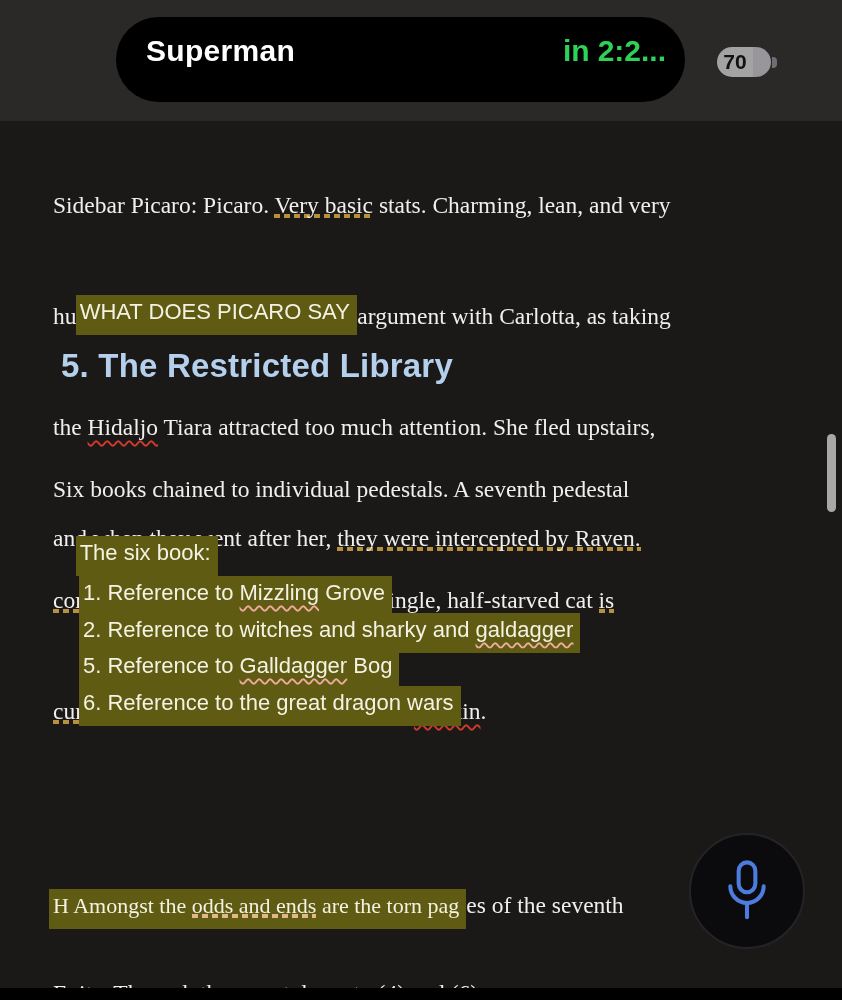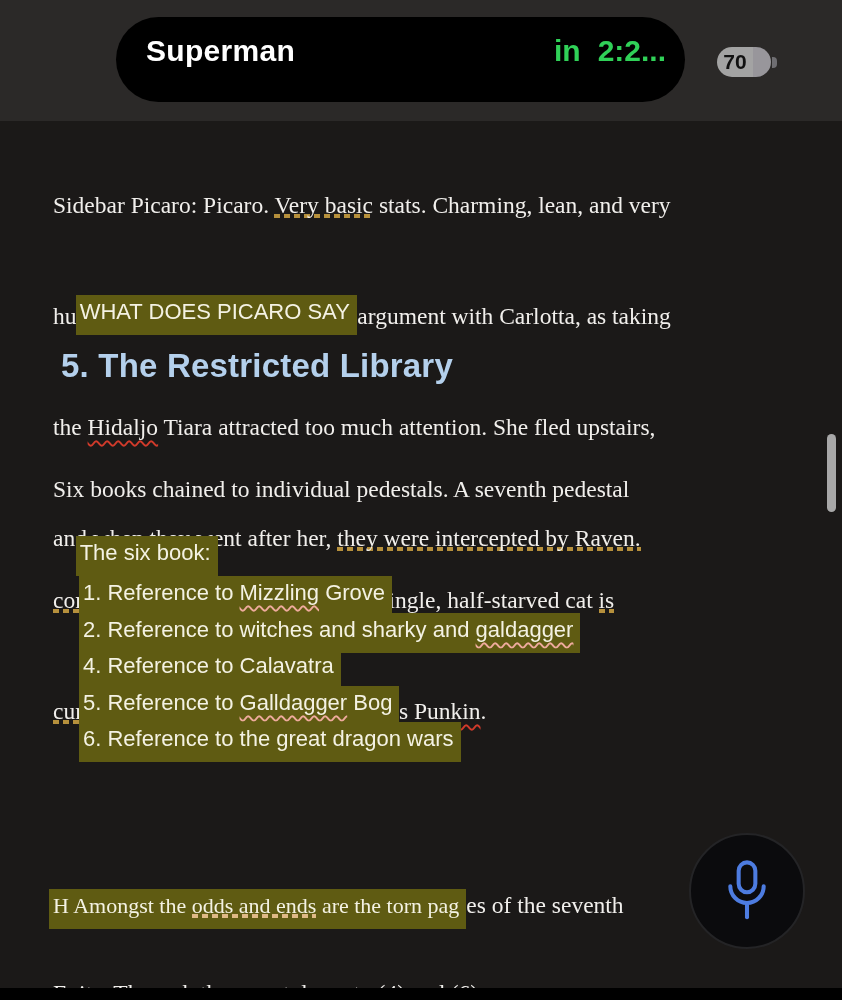--- a/index.html
+++ b/index.html
@@ -5,21 +5,21 @@
   html,body{margin:0;padding:0;}
   body{width:842px;height:1000px;overflow:hidden;background:#1b1918;
        font-family:"Liberation Sans",sans-serif;}
   .screen{position:relative;width:842px;height:1000px;background:#1b1918;overflow:hidden;}
 
   
   .statusband{position:absolute;left:0;top:0;width:842px;height:121px;background:#2b2928;z-index:40;}
   .island{position:absolute;left:116px;top:17px;width:569px;height:85px;border-radius:43px;
           background:#000;display:flex;align-items:center;padding:0 19px 17px 30px;box-sizing:border-box;}
   .island-title{color:#fff;font-size:30px;font-weight:700;letter-spacing:.3px;flex:1;}
-  .island-timer{display:flex;gap:17px;color:#30d158;font-size:30px;font-weight:600;}
+  .island-timer{display:flex;gap:8px;color:#30d158;font-size:30px;font-weight:600;}
   .battery{position:absolute;left:717px;top:47px;width:54px;height:30px;border-radius:15px;
            overflow:hidden;display:flex;}
   .batt-fill{width:36px;background:#a3a3a3;color:#111;font-size:21px;font-weight:700;
              display:flex;align-items:center;justify-content:center;}
   .batt-rest{flex:1;background:#98969b;}
   .batt-nub{position:absolute;left:772px;top:57px;width:5px;height:11px;background:#6f6e72;
             border-radius:0 4px 4px 0;}
 
   
   .doc{position:absolute;left:0;top:0;width:842px;height:1000px;z-index:10;}
@@ -78,21 +78,20 @@
       <div class="line"><span class="du">curled</span><span> in a nest of </span><span class="du">odds and ends</span><span>. It is </span><span class="wred">Punkin</span><span>.</span></div>
     </div>
 
     <div class="labelrow" style="top:518px">
       <span class="hl">The six book:</span>
     </div>
 
     <div class="list" style="top:576px">
       <div class="lrow"><span class="hl"><span>1. Reference to </span><span class="wpink">Mizzling</span><span> Grove</span></span></div>
       <div class="lrow"><span class="hl"><span>2. Reference to witches and sharky and </span><span class="wpink">galdagger</span></span></div>
-      <div class="lrow"><span class="hl"><span>4. Reference to Calavatra</span></span></div>
       <div class="lrow"><span class="hl"><span>5. Reference to </span><span class="wpink">Galldagger</span><span> Bog</span></span></div>
       <div class="lrow"><span class="hl"><span>6. Reference to the great dragon wars</span></span></div>
     </div>
 
     <div class="p" style="top:813px">
       <div class="line"><span class="hl" style="margin-left:-4px"><span>H Amongst the </span><span class="du2">odds and ends</span><span> are the torn pag</span></span><span>es of the seventh</span></div>
       <div class="line"></div>
     </div>
 
     <div class="p" style="top:901px">

